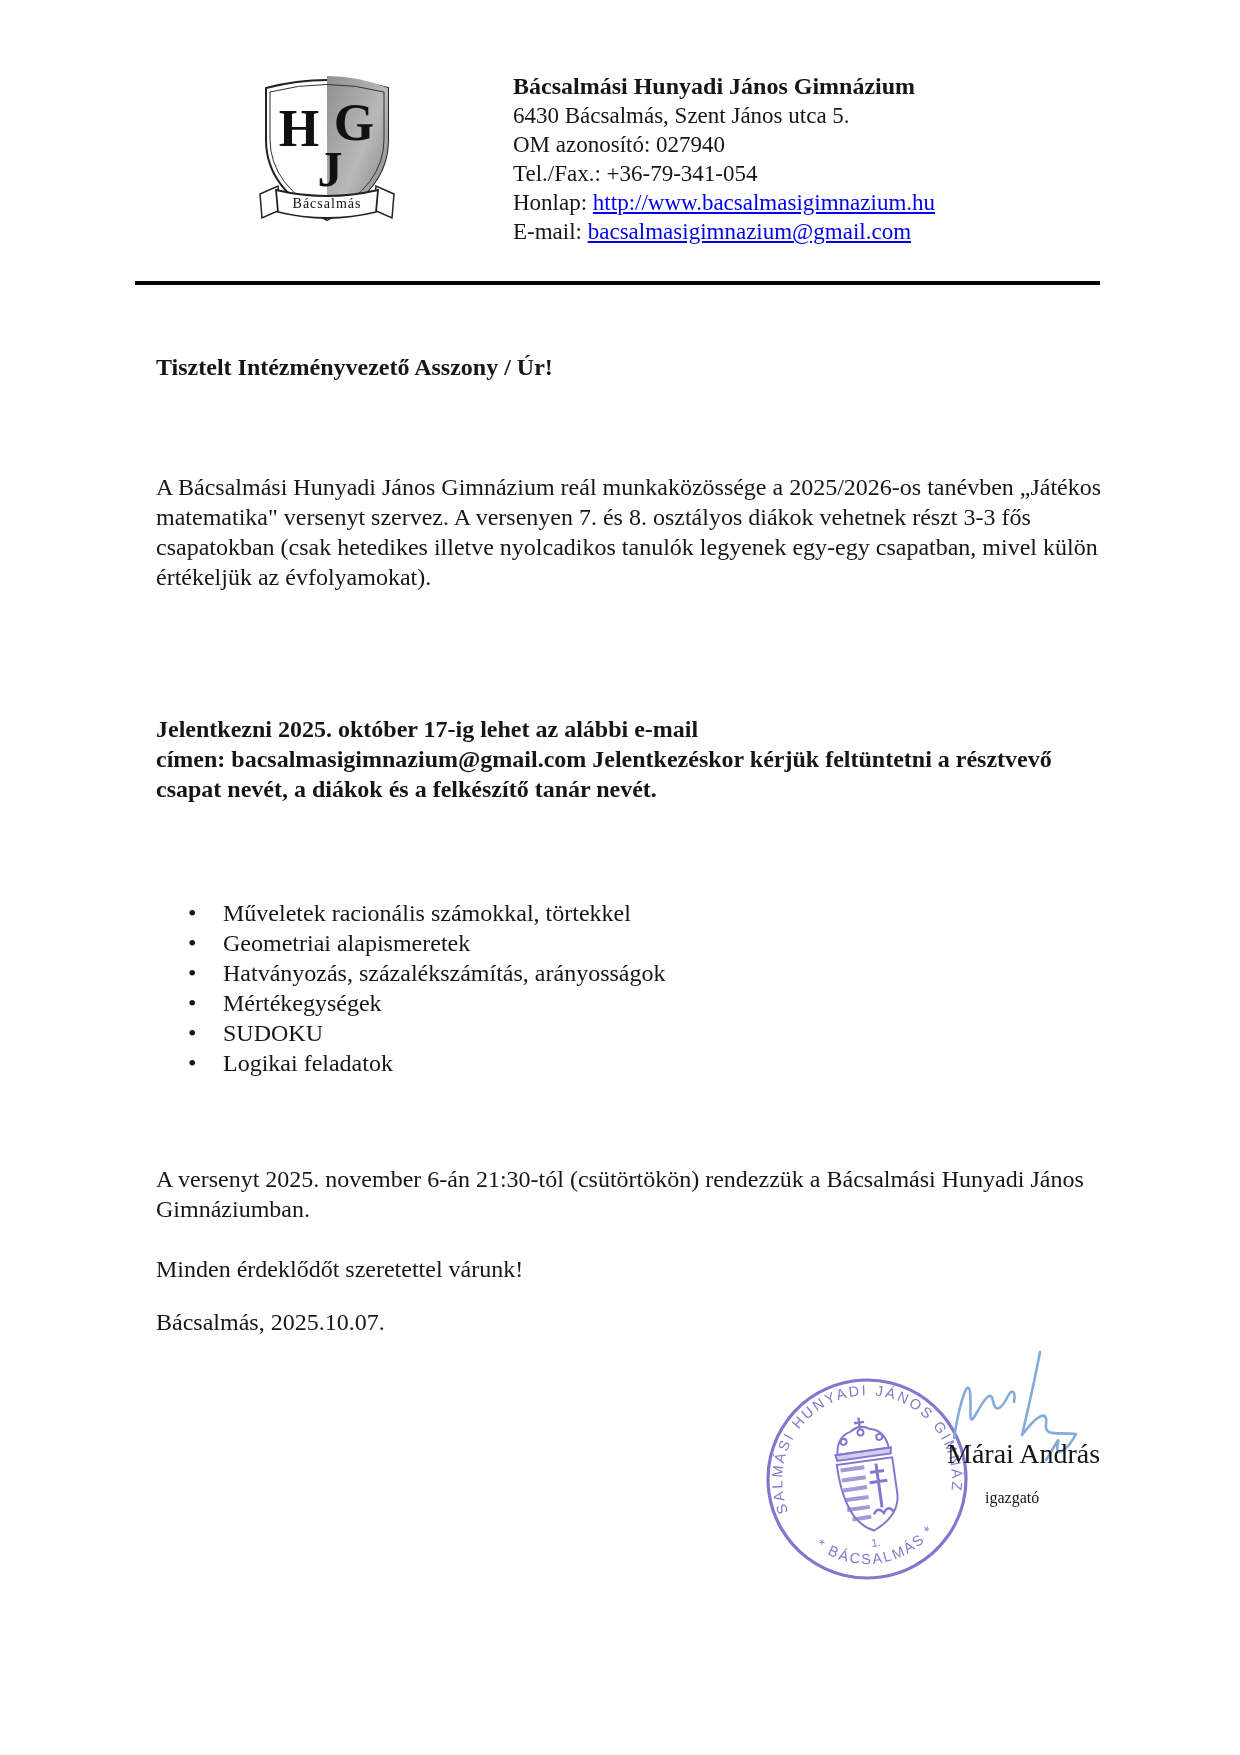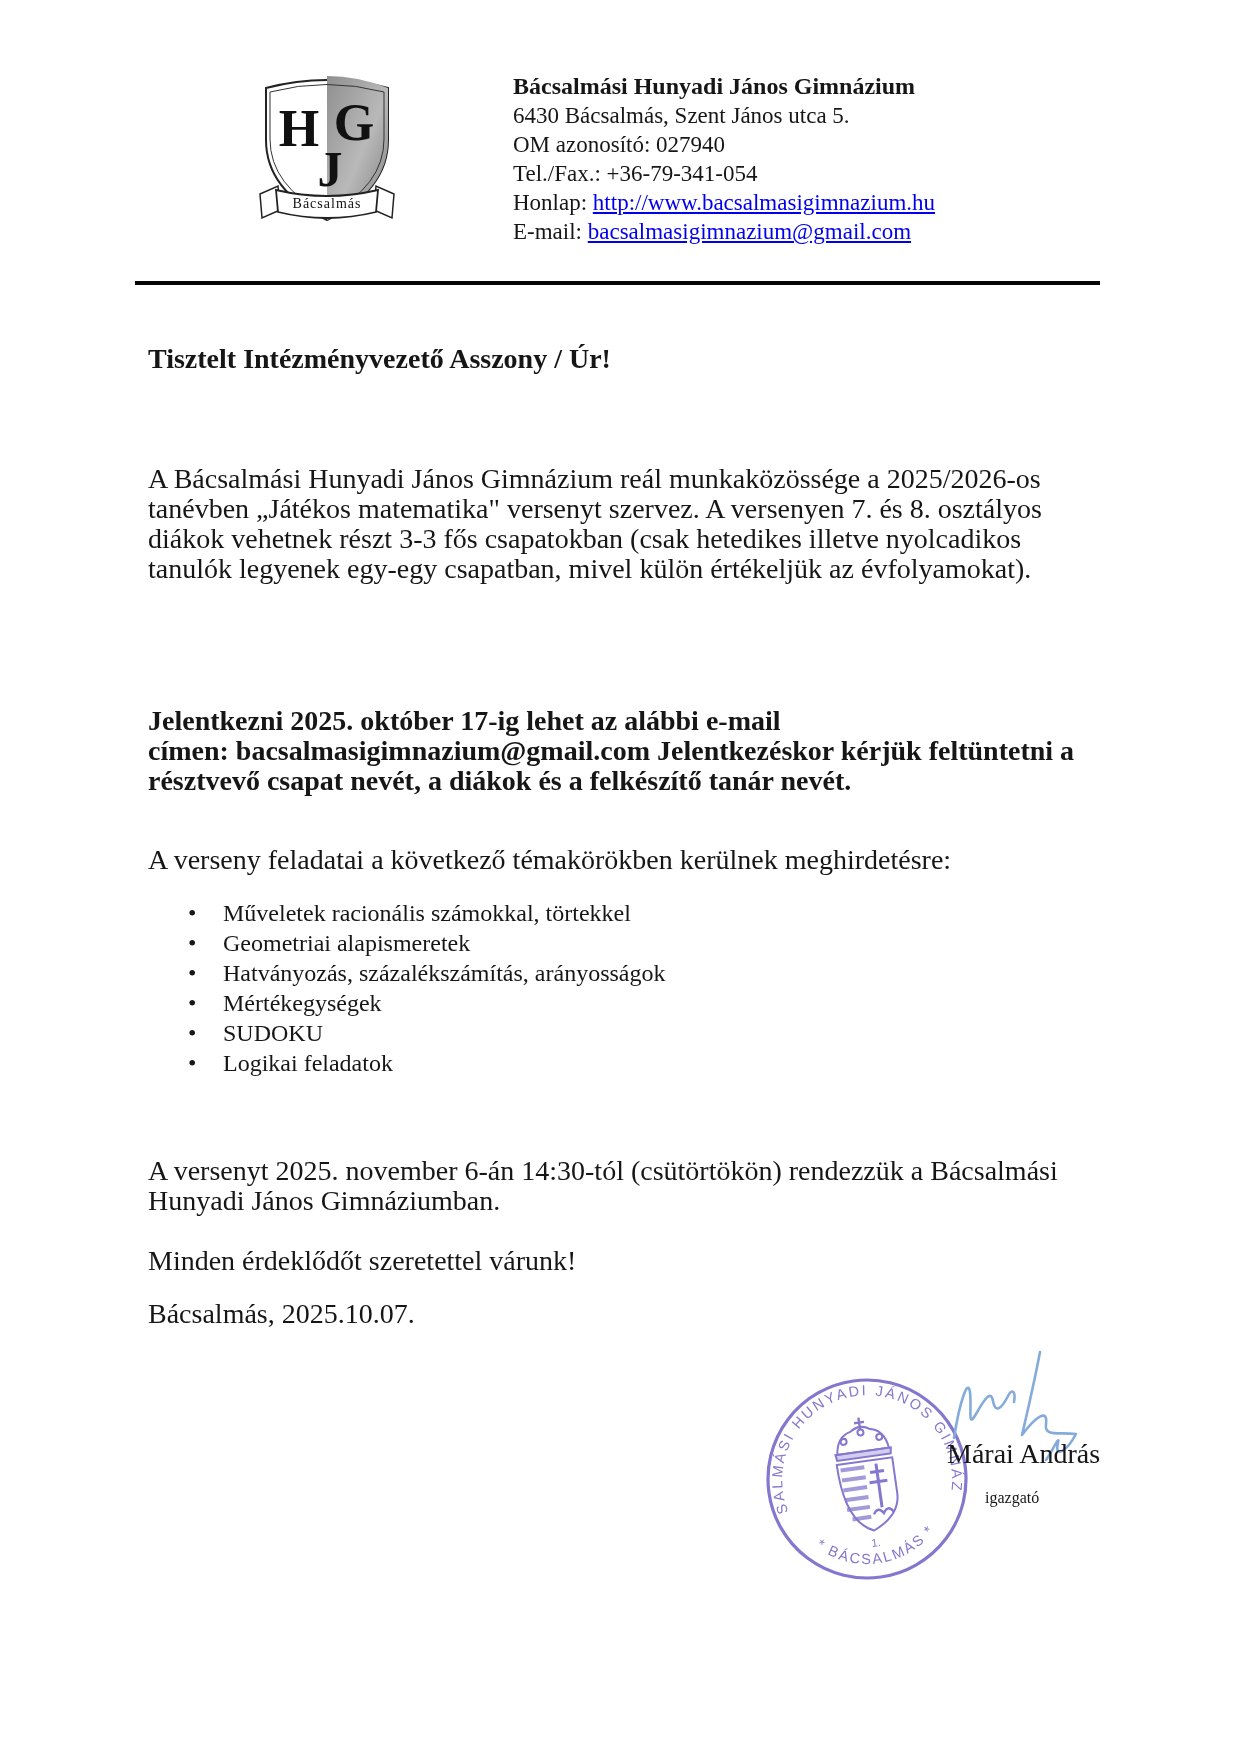--- a/index.html
+++ b/index.html
@@ -14,21 +14,21 @@
   
   .logo{position:absolute;left:252px;top:68px;width:150px;height:168px;}
   .school-info{
     position:absolute;left:513px;top:72px;
     font-size:23px;line-height:29px;white-space:nowrap;
   }
   .school-info .title{font-size:24px;font-weight:bold;}
   a.doclink{color:#0000EE;text-decoration:underline;cursor:pointer;}
   .rule{position:absolute;left:135px;top:281px;width:965px;height:4px;background:#050505;}
   
-  .bodytext{position:absolute;left:148px;width:948px;font-size:28px;line-height:30px;margin:0;}
+  .bodytext{position:absolute;left:148px;width:948px;font-size:24px;line-height:30px;margin:8px;}
   .salutation{top:344px;font-weight:bold;}
   .p1{top:464px;}
   .p2{top:706px;font-weight:bold;}
   .p3{top:845px;}
   .topics{
     position:absolute;left:148px;top:898px;width:900px;
     list-style:none;margin:0;padding:0;
     font-size:24px;line-height:30px;
   }
   .topics li{position:relative;padding-left:75px;height:30px;}
@@ -85,32 +85,31 @@
   </div>
 
   <div class="rule"></div>
 
   <p class="bodytext salutation">Tisztelt Intézményvezető Asszony / Úr!</p>
 
   <p class="bodytext p1">A Bácsalmási Hunyadi János Gimnázium reál munkaközössége a 2025/2026-os tanévben „Játékos matematika" versenyt szervez. A versenyen 7. és 8. osztályos diákok vehetnek részt 3-3 fős csapatokban (csak hetedikes illetve nyolcadikos tanulók legyenek egy-egy csapatban, mivel külön értékeljük az évfolyamokat).</p>
 
   <p class="bodytext p2"><span>Jelentkezni 2025. október 17-ig lehet az alábbi e-mail</span><br><span>címen: </span><b>bacsalmasigimnazium@gmail.com</b><span> Jelentkezéskor kérjük feltüntetni a résztvevő csapat nevét, a diákok és a felkészítő tanár nevét.</span></p>
 
-  <p class="bodytext p3">A verseny feladatai a következő témakörökben kerülnek meghirdetésre:</p>
 
   <ul class="topics">
     <li>Műveletek racionális számokkal, törtekkel</li>
     <li>Geometriai alapismeretek</li>
     <li>Hatványozás, százalékszámítás, arányosságok</li>
     <li>Mértékegységek</li>
     <li>SUDOKU</li>
     <li>Logikai feladatok</li>
   </ul>
 
-  <p class="bodytext p5">A versenyt 2025. november 6-án 14:30-tól (csütörtökön) rendezzük a Bácsalmási Hunyadi János Gimnáziumban.</p>
+  <p class="bodytext p5">A versenyt 2025. november 6-án 21:30-tól (csütörtökön) rendezzük a Bácsalmási Hunyadi János Gimnáziumban.</p>
 
   <p class="bodytext p6">Minden érdeklődőt szeretettel várunk!</p>
 
   <p class="bodytext p7">Bácsalmás, 2025.10.07.</p>
 
   <svg class="stamp" viewBox="-109 -109 218 218" aria-hidden="true">
     <g stroke="#7A6CC9" fill="none">
       <circle cx="0" cy="0" r="99" stroke-width="3.2"></circle>
 
       <path id="arcTop" d="M -81 27 A 85 85 0 1 1 81 27" stroke="none"></path>

